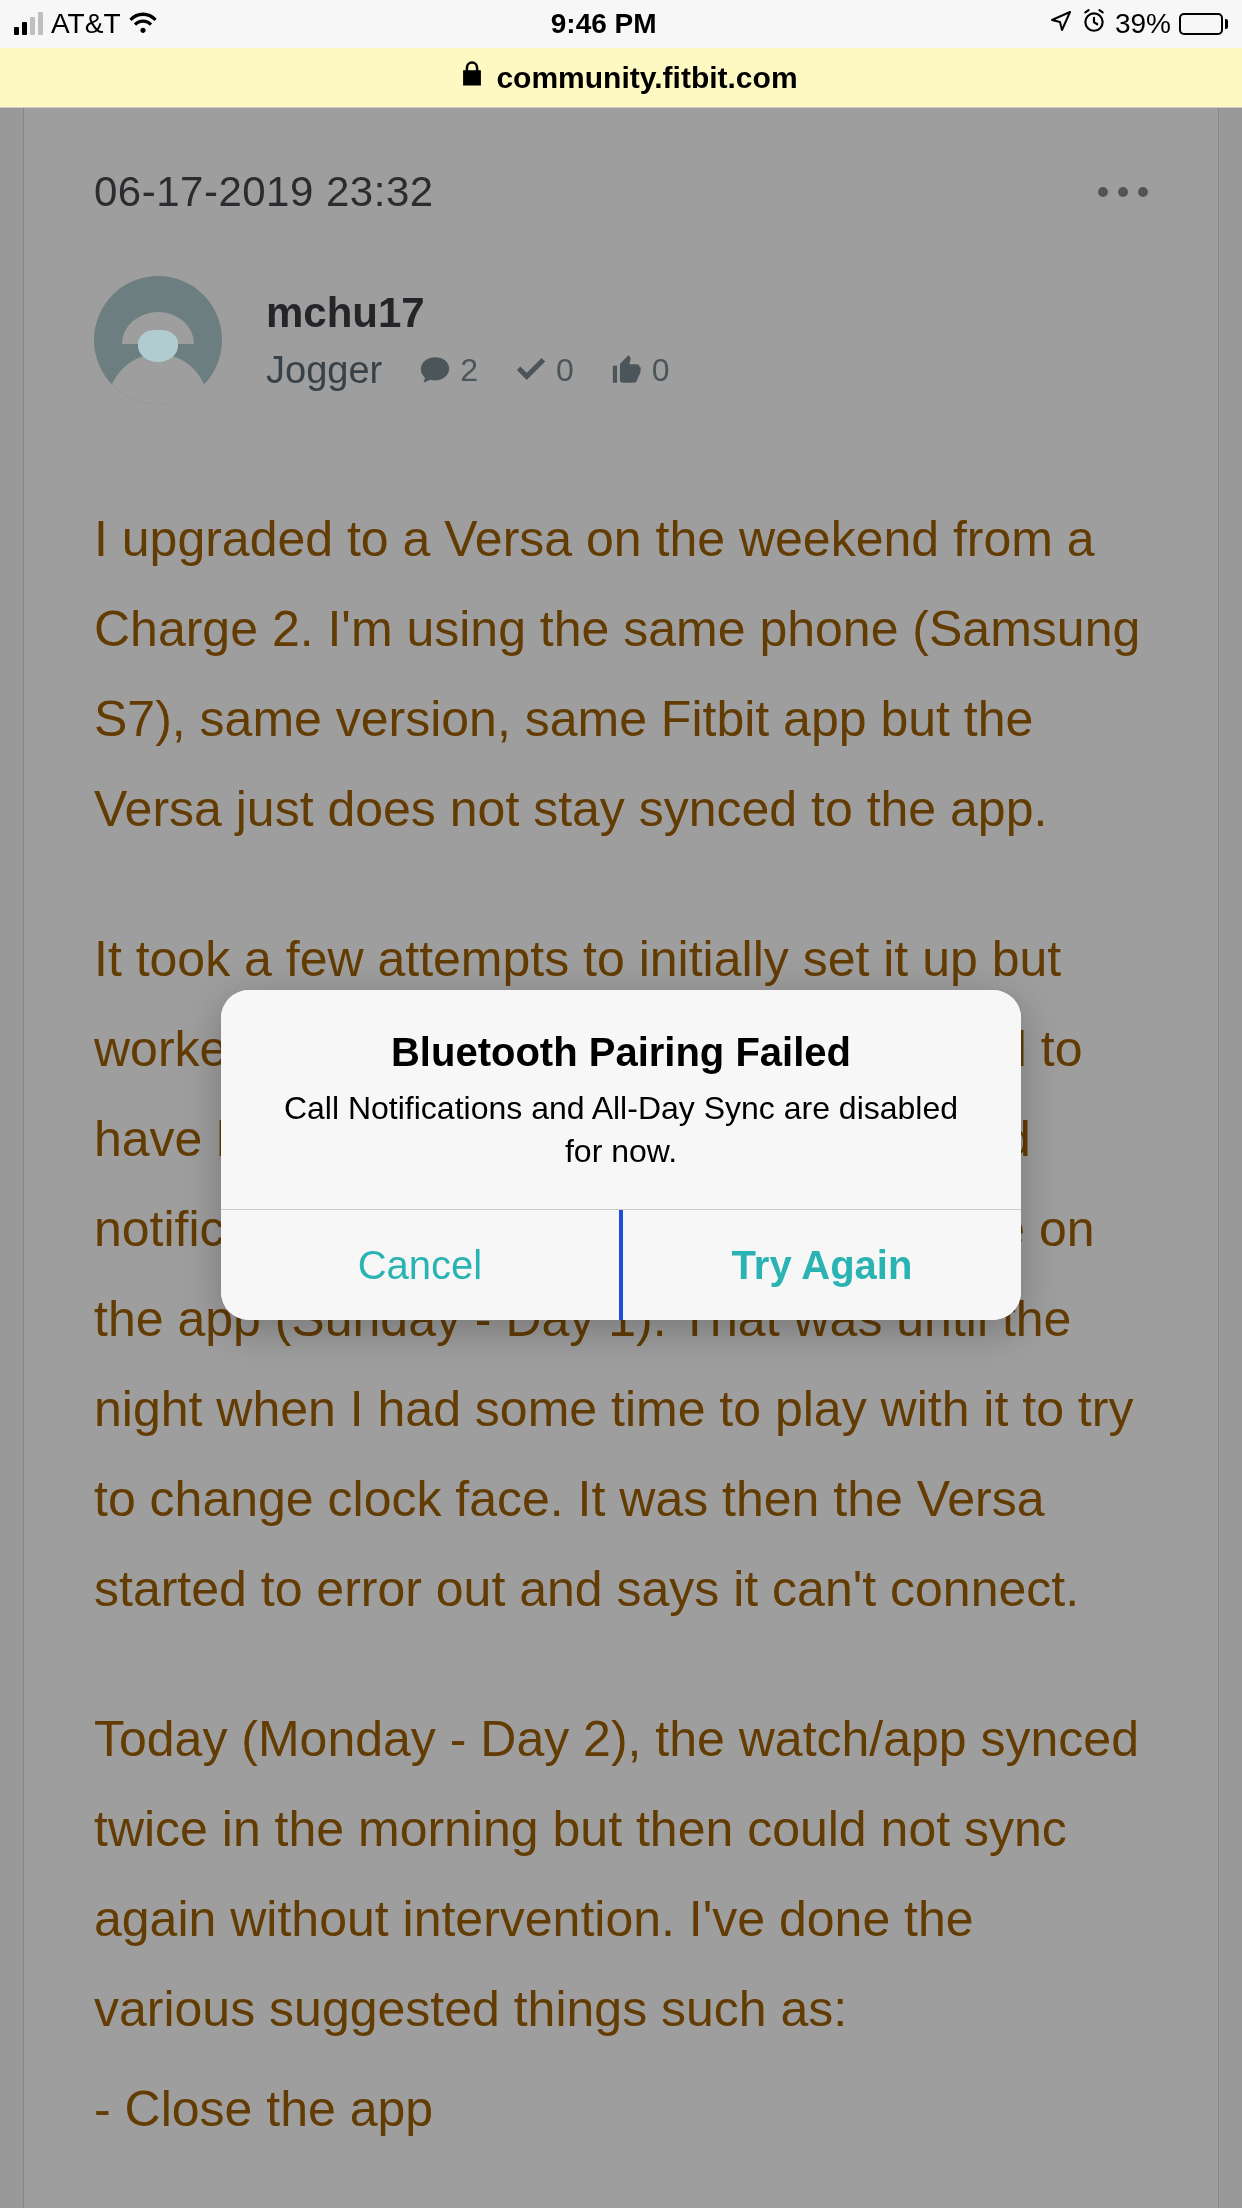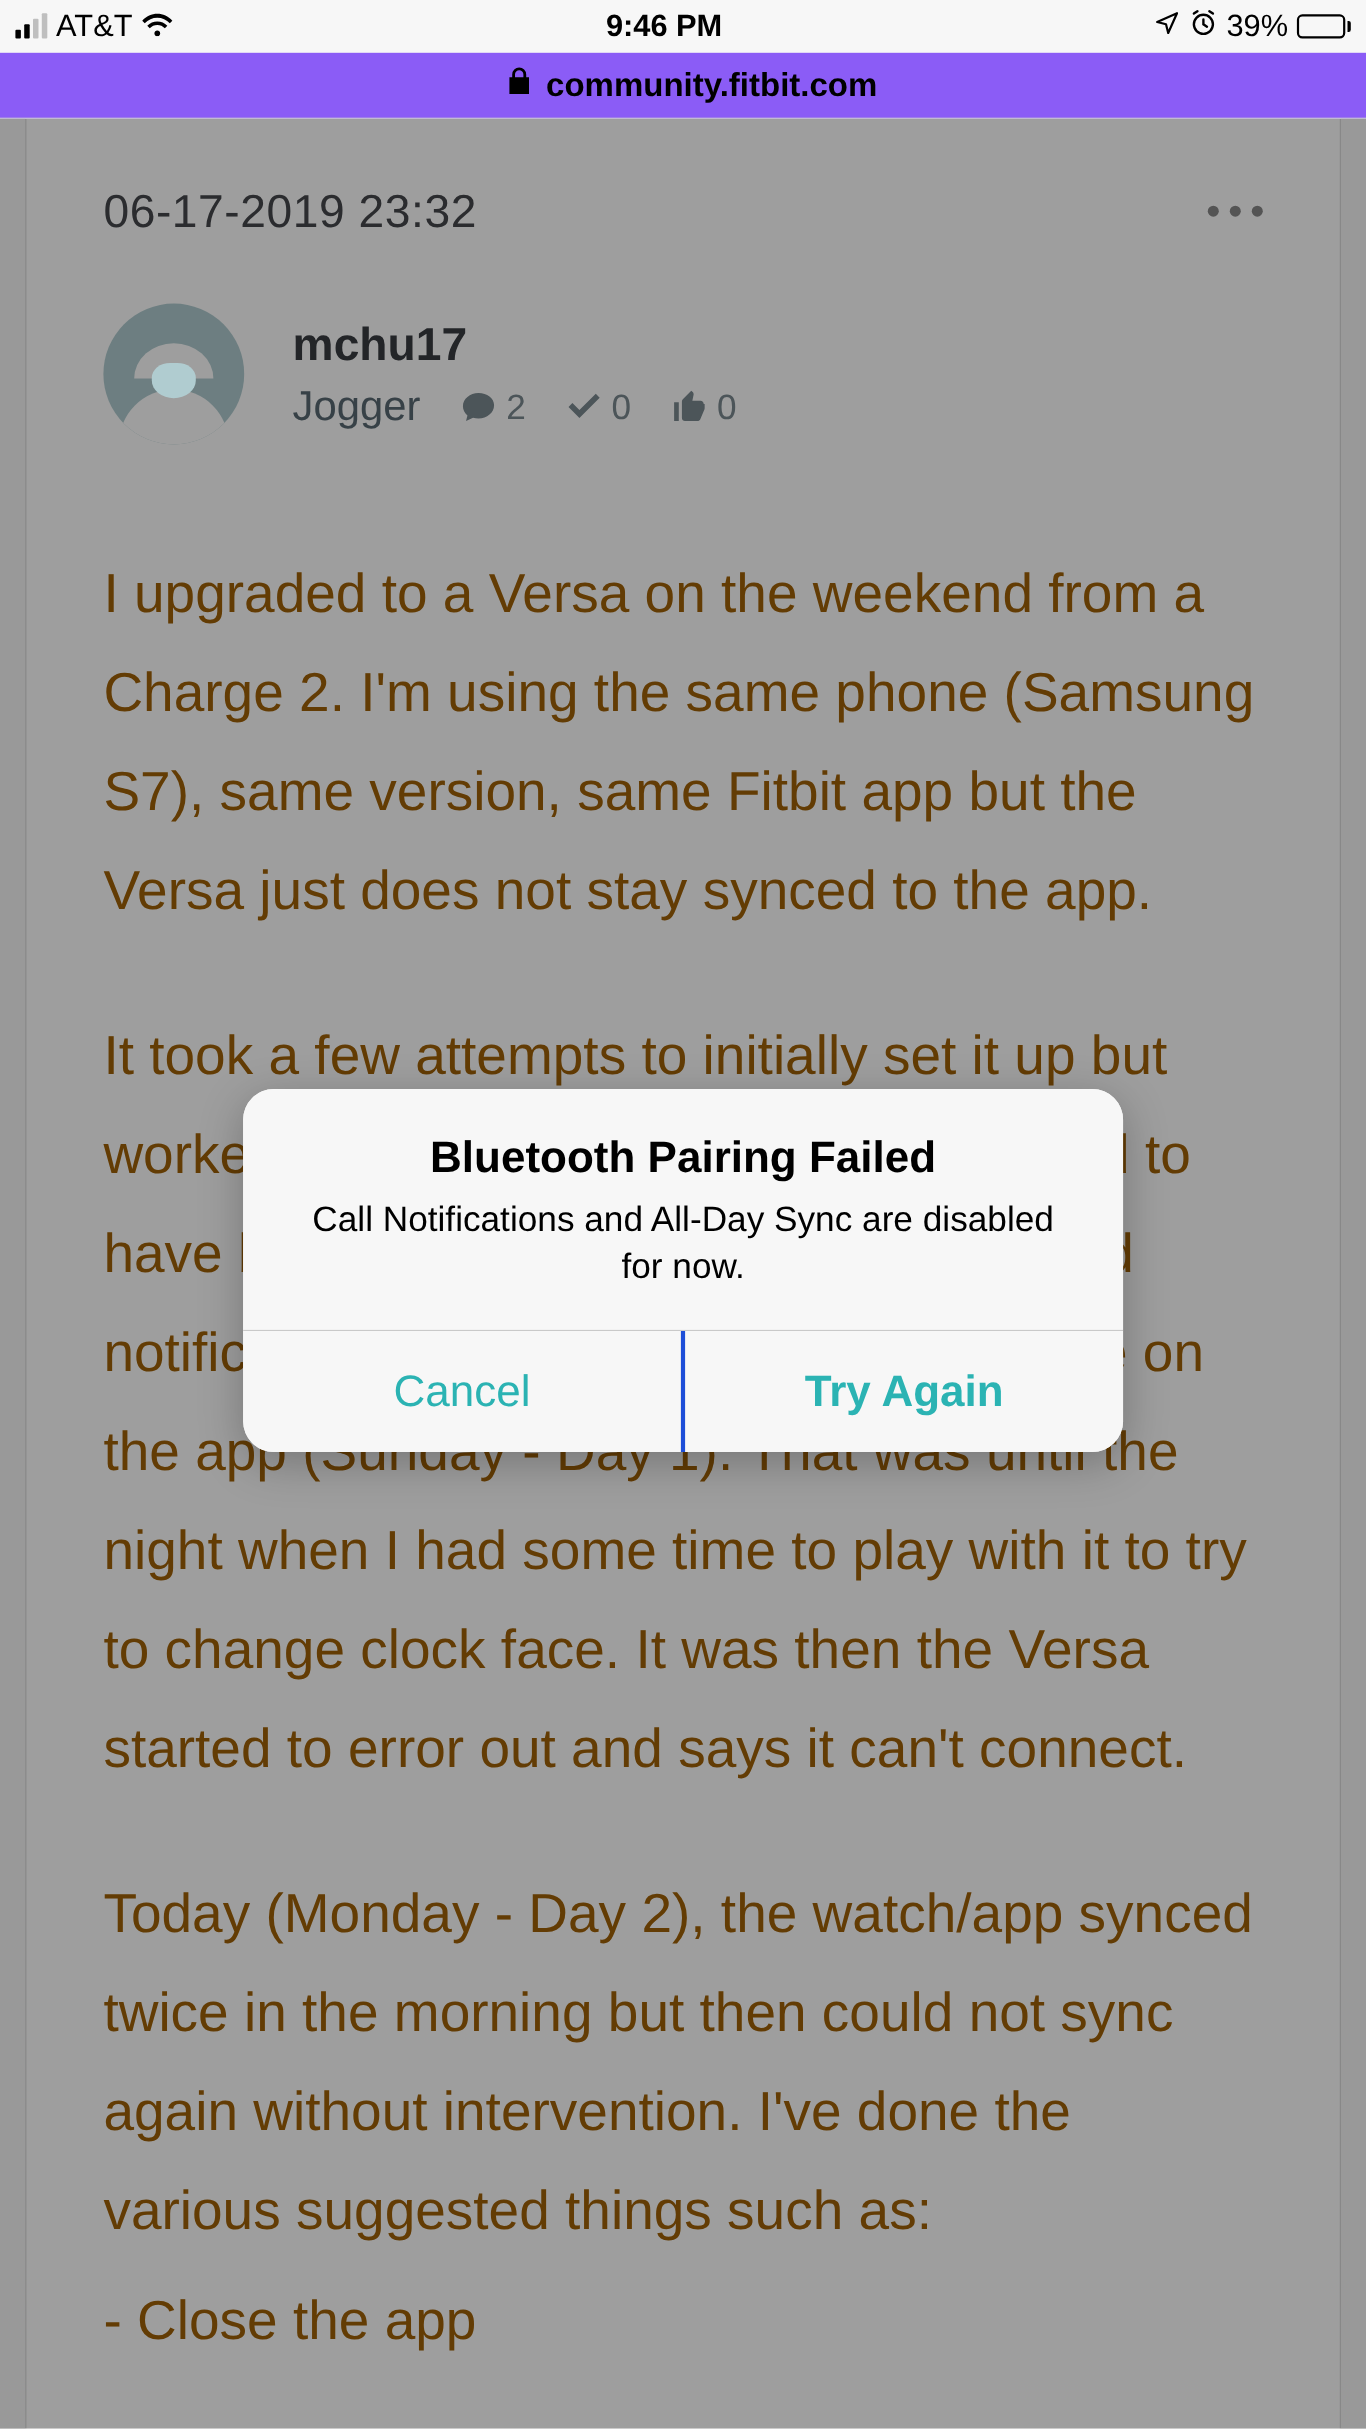--- a/index.html
+++ b/index.html
@@ -16,21 +16,21 @@
     .signal-bars span:nth-child(2) { height: 13px; background: #000; }
     .signal-bars span:nth-child(3) { height: 18px; }
     .signal-bars span:nth-child(4) { height: 23px; }
     .wifi-icon svg { width: 30px; height: 24px; }
     .battery { display: inline-flex; align-items: center; }
     .battery-body { width: 44px; height: 22px; border: 2px solid #000; border-radius: 5px; position: relative; padding: 2px; }
     .battery-fill { width: 39%; height: 100%; background: #000; border-radius: 2px; }
     .battery-tip { width: 3px; height: 10px; background: #000; margin-left: 2px; border-radius: 0 2px 2px 0; }
 
     
-    .url-bar { height: 60px; background: #8b5cf6; display: flex; align-items: center; justify-content: center; gap: 12px; border-bottom: 1px solid #ccc; font-size: 30px; padding-left: 16px; }
+    .url-bar { height: 60px; background: #fef9c3; display: flex; align-items: center; justify-content: center; gap: 12px; border-bottom: 1px solid #ccc; font-size: 30px; padding-left: 16px; }
     .url-text { font-weight: 600; color: #000; }
 
     
     .page-wrap { position: relative; height: calc(100% - 108px); overflow: hidden; }
     .page { position: absolute; inset: 0; padding: 0 23px; }
     .card { background: #fff; border-left: 1px solid #d8d8d8; border-right: 1px solid #d8d8d8; min-height: 100%; padding: 60px 70px; }
 
     .post-header { display: flex; justify-content: space-between; align-items: center; margin-bottom: 60px; }
     .timestamp { font-size: 42px; color: #46484c; letter-spacing: 0.5px; }
     .kebab { display: flex; gap: 10px; }

